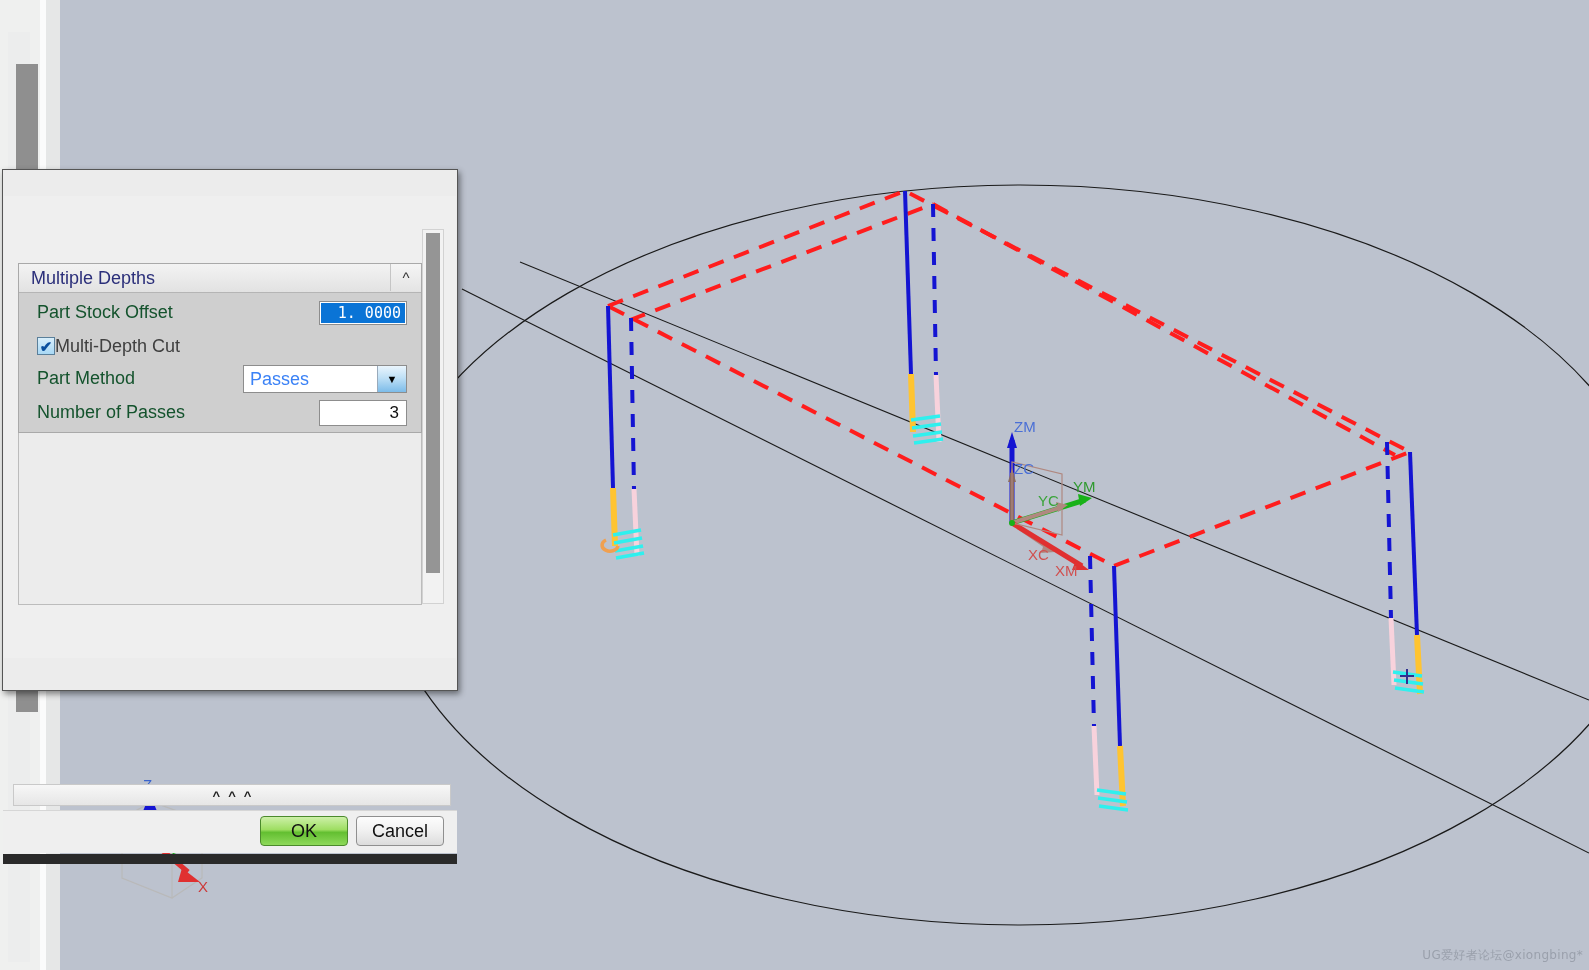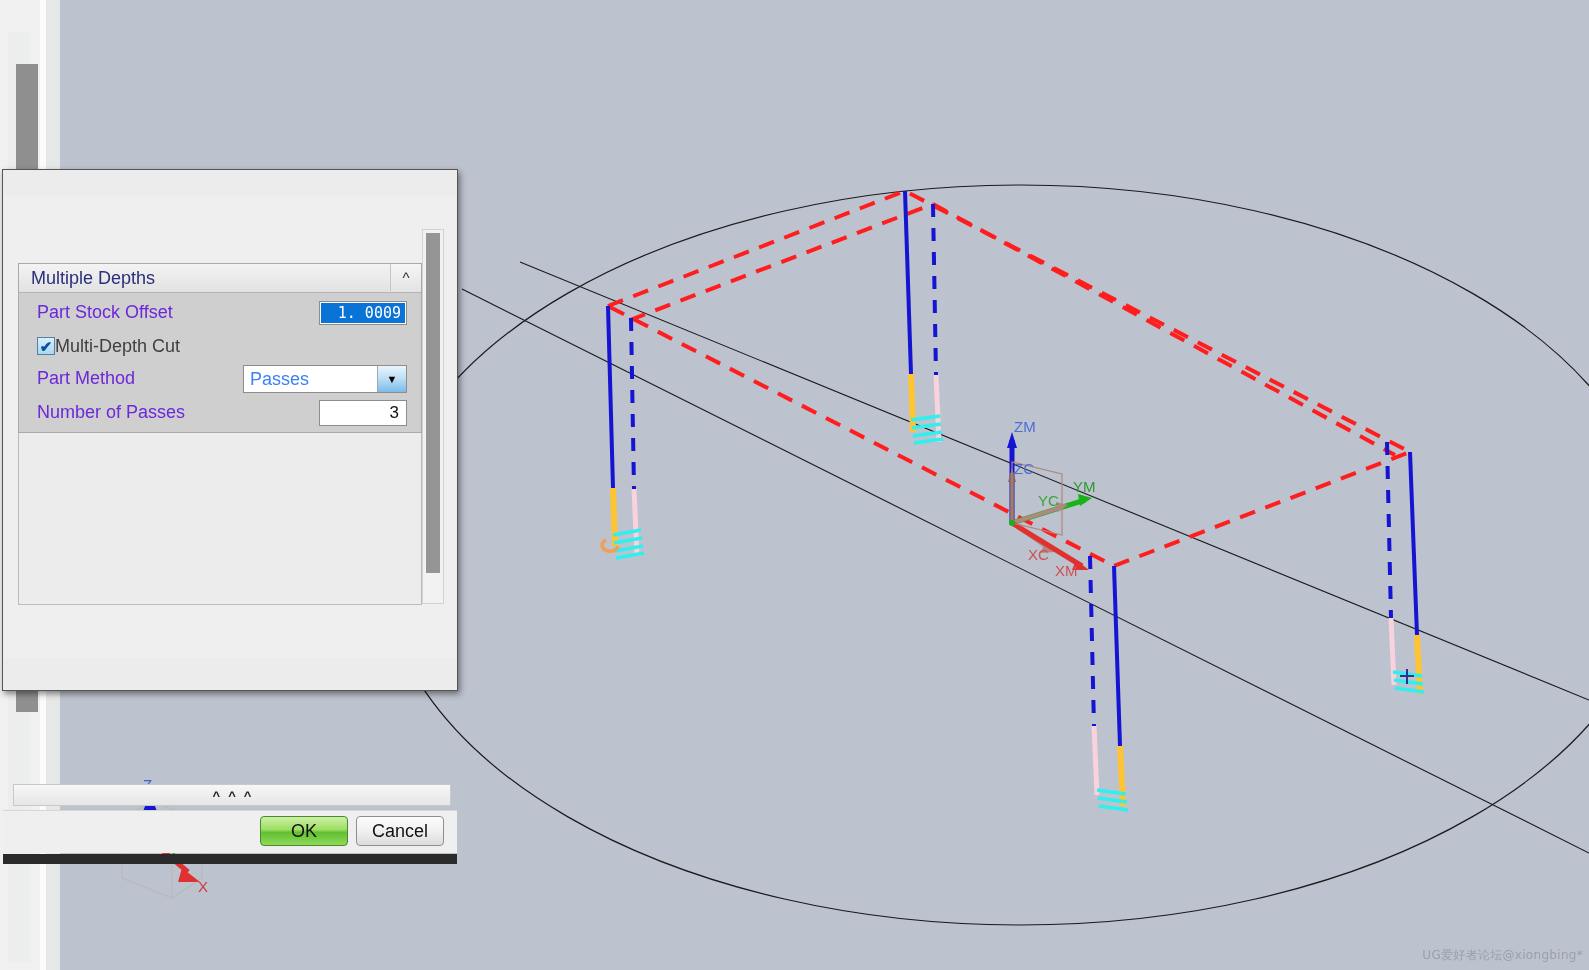--- a/index.html
+++ b/index.html
@@ -70,21 +70,21 @@
   #group-header{position:absolute;left:0;top:0;width:402px;height:28px;
     background:linear-gradient(180deg,#f3f3f3 0%,#e2e2e2 100%);
     border-bottom:1px solid #b5b5b5;display:flex;align-items:center;}
   #group-title{padding-left:12px;font-size:18px;color:#2b2f7a;}
   #group-collapse{position:absolute;right:0;top:0;width:30px;height:27px;
     display:flex;align-items:center;justify-content:center;
     border-left:1px solid #c5c5c5;font-size:15px;color:#333;
     background:linear-gradient(180deg,#f5f5f5 0%,#e4e4e4 100%);}
 
   .row{position:absolute;left:0;width:402px;height:32px;display:flex;align-items:center;}
-  .row-label{padding-left:18px;font-size:18px;color:#6d28d9;}
+  .row-label{padding-left:18px;font-size:18px;color:#14532d;}
 
   #fld-offset{
     position:absolute;right:14px;top:5px;width:88px;height:24px;
     background:#0a74d6;border:1px solid #8d8d8d;box-sizing:border-box;
     color:#ffffff;font-size:15px;font-family:"DejaVu Sans Mono",monospace;
     display:flex;align-items:center;justify-content:flex-end;padding-right:5px;
     box-shadow:inset 0 0 0 1px #fff;
   }
   #chk-box{
     width:18px;height:18px;margin-left:18px;box-sizing:border-box;
@@ -298,21 +298,21 @@
 
 
     <div id="groupbox">
       <div id="group-header">
         <div id="group-title">Multiple Depths</div>
         <div id="group-collapse">^</div>
       </div>
 
       <div class="row" style="top:32px;">
         <span class="row-label">Part Stock Offset</span>
-        <div id="fld-offset">1. 0009</div>
+        <div id="fld-offset">1. 0000</div>
       </div>
 
       <div class="row" style="top:66px;">
         <span id="chk-box">✔</span>
         <span id="chk-label">Multi-Depth Cut</span>
       </div>
 
       <div class="row" style="top:98px;">
         <span class="row-label">Part Method</span>
         <div id="sel-step">

